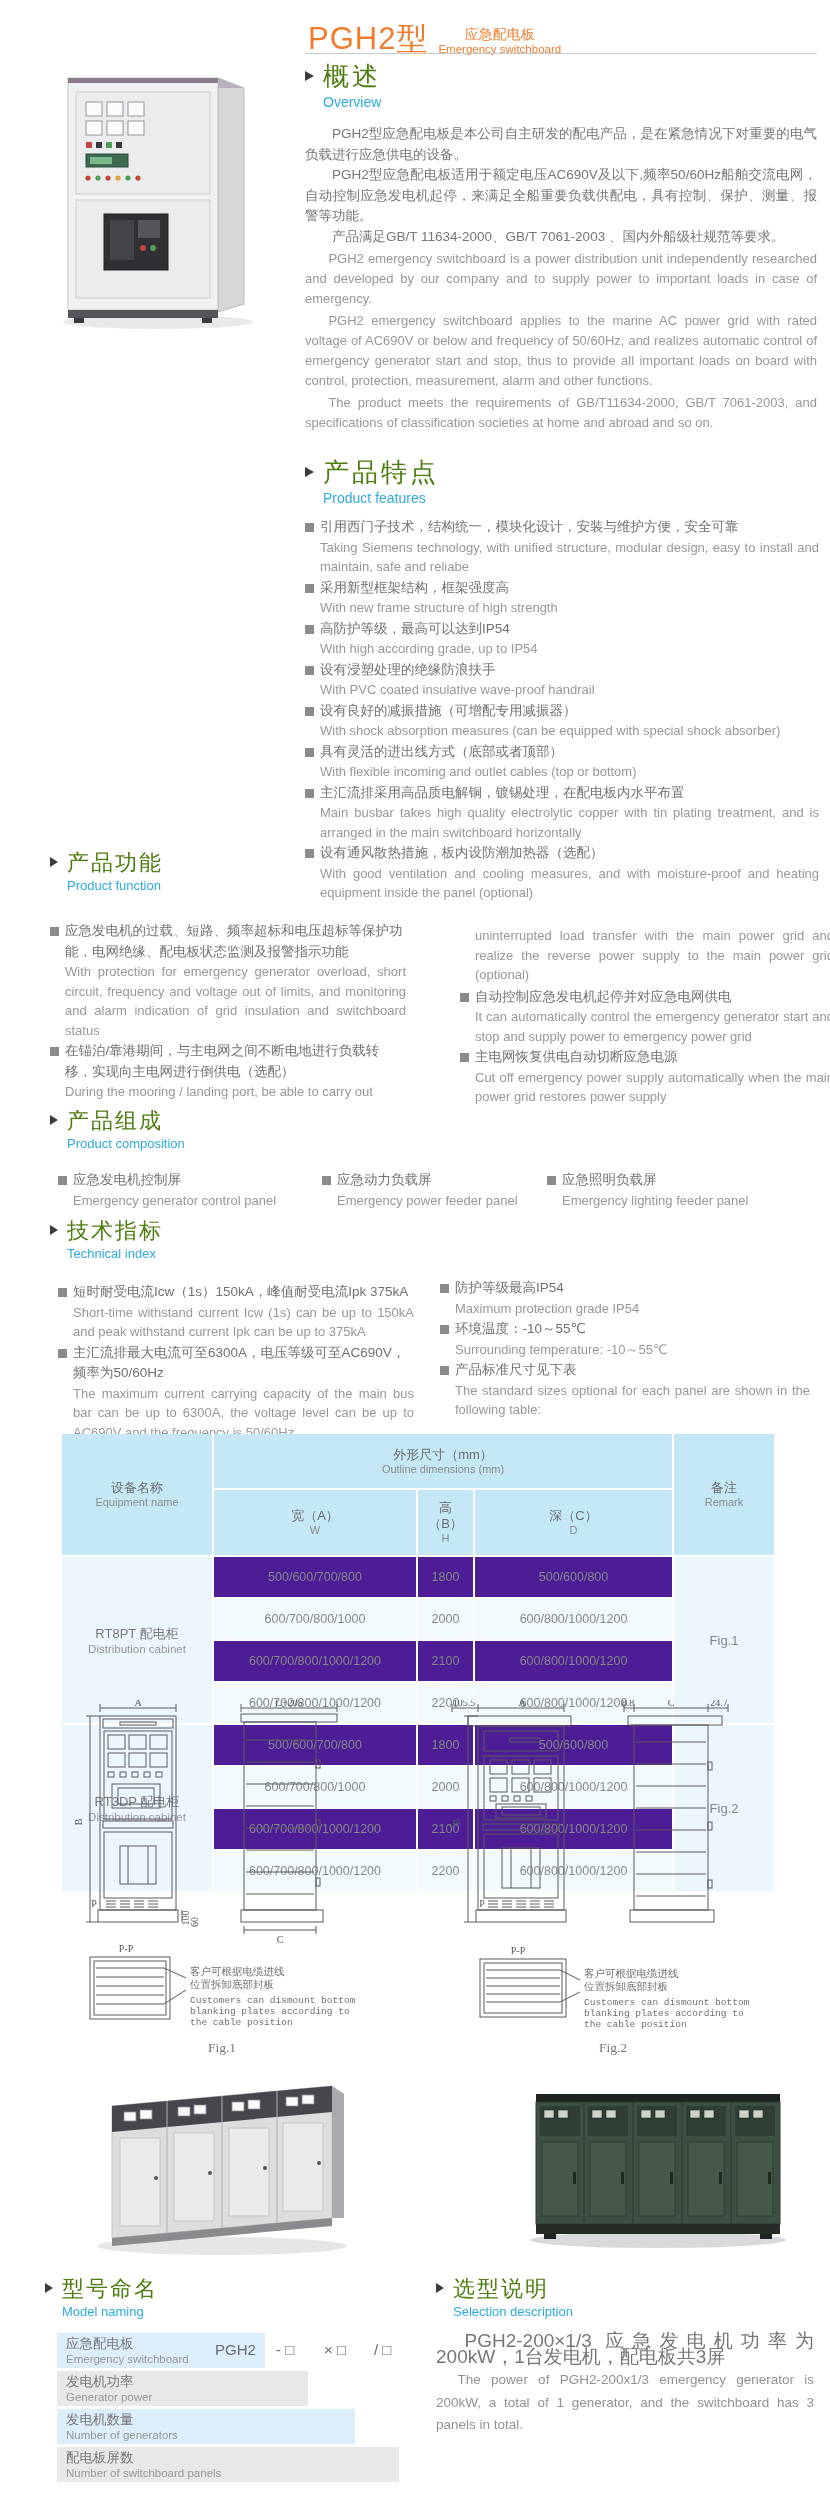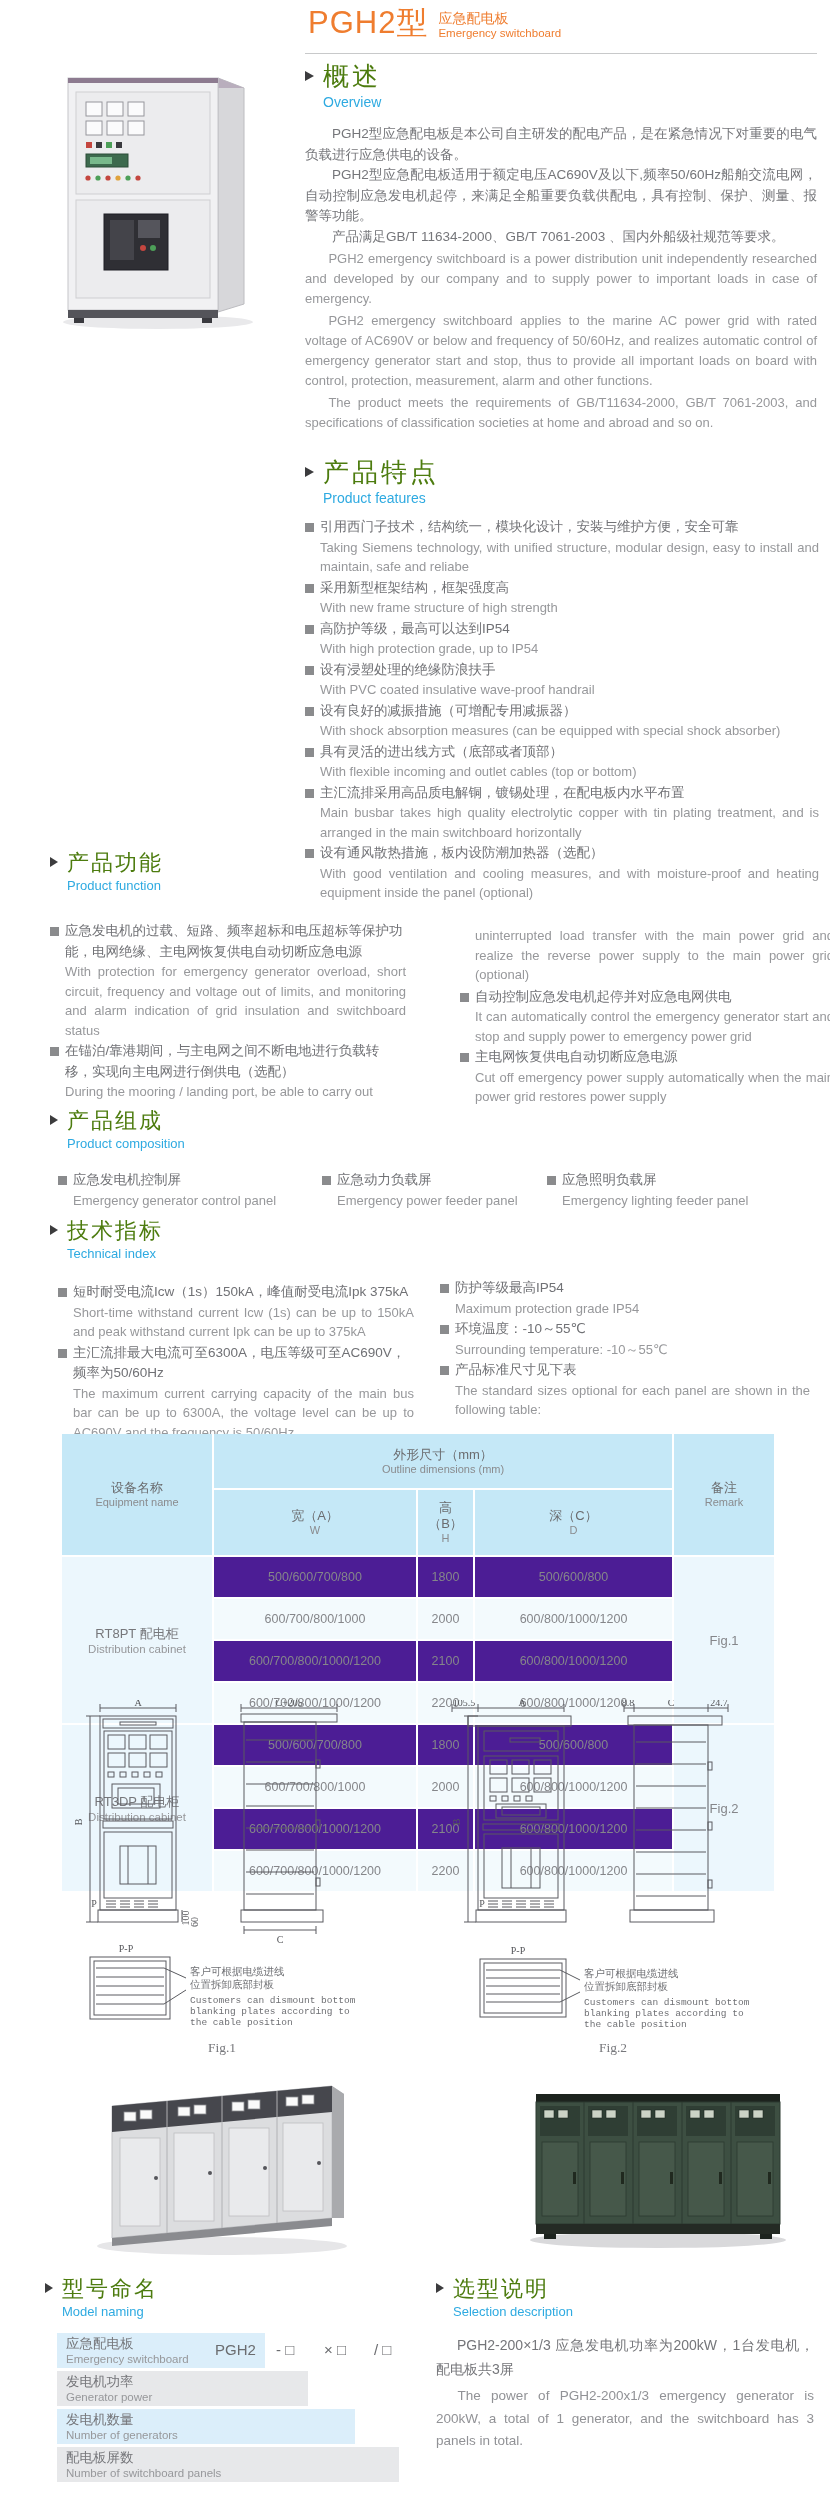--- a/index.html
+++ b/index.html
@@ -51,29 +51,29 @@
   svg text.note-en{font-family:"Liberation Mono","DejaVu Sans Mono",monospace;font-size:9.5px;fill:#6f7074;}
   
   .nrow{position:relative;height:35px;margin-bottom:3px;padding:3px 0 0 9px;box-sizing:border-box;}
   .nrow .zh{font-size:13.5px;color:#75767a;line-height:16px;}
   .nrow .en{font-size:11.5px;color:#97989b;line-height:14px;}
   .bg-b{background:#dbeefa;}
   .bg-g{background:#e7e8ea;}
   .code-line{position:absolute;top:8px;left:0;width:342px;font-size:15px;color:#6b6c6f;}
   .code-line span{position:absolute;white-space:nowrap;}
   
-  .sel-zh{font-size:14px;line-height:24px;color:#75767a;text-align:justify;text-indent:1.5em;margin:12px 0 0 0;}
+  .sel-zh{font-size:19px;line-height:16px;color:#75767a;text-align:justify;text-indent:1.5em;margin:12px 0 0 0;}
   .sel-en{font-size:13.5px;line-height:22.5px;color:#919296;text-align:justify;text-indent:1.6em;margin:4px 0 0 0;}
 </style>
 </head>
 <body>
 
 <div id="page">
 
-  <div class="abs" style="left:308px;top:6px;display:flex;">
+  <div class="abs" style="left:308px;top:22px;display:flex;text-align:center;">
     <span class="brand-title">PGH2型</span>
     <span style="margin:4px 0 0 10px;">
       <div class="brand-sub-zh">应急配电板</div>
       <div class="brand-sub-en">Emergency switchboard</div>
     </span>
   </div>
   <div class="abs divider" style="left:305px;top:53px;width:512px;"></div>
 
   <svg class="abs" style="left:38px;top:66px;" width="250" height="268" viewBox="0 0 250 268">
     <ellipse cx="120" cy="256" rx="95" ry="7" fill="#e9e9eb"></ellipse>
@@ -150,21 +150,21 @@
             <span class="sq"></span>
             <span>采用新型框架结构，框架强度高</span>
           </div>
         <div class="bi-en">With new frame structure of high strength</div>
       </div>
       <div class="bi">
         <div class="bi-zh">
             <span class="sq"></span>
             <span>高防护等级，最高可以达到IP54</span>
           </div>
-        <div class="bi-en">With high protection grade, up to IP54</div>
+        <div class="bi-en">With high according grade, up to IP54</div>
       </div>
       <div class="bi">
         <div class="bi-zh">
             <span class="sq"></span>
             <span>设有浸塑处理的绝缘防浪扶手</span>
           </div>
         <div class="bi-en">With PVC coated insulative wave-proof handrail</div>
       </div>
       <div class="bi">
         <div class="bi-zh">
@@ -202,21 +202,21 @@
       <span class="tri sm"></span>
       <span>
         <div class="t-zh sm">产品功能</div>
         <div class="t-en sm">Product function</div>
       </span>
     </div>
     <div style="margin-top:26px;">
       <div class="bi">
         <div class="bi-zh">
             <span class="sq"></span>
-            <span>应急发电机的过载、短路、频率超标和电压超标等保护功能，电网绝缘、主电网恢复供电自动切断应急电源</span>
+            <span>应急发电机的过载、短路、频率超标和电压超标等保护功能，电网绝缘、配电板状态监测及报警指示功能</span>
           </div>
         <div class="bi-en">With protection for emergency generator overload, short circuit, frequency and voltage out of limits, and monitoring and alarm indication of grid insulation and switchboard status</div>
       </div>
       <div class="bi">
         <div class="bi-zh">
             <span class="sq"></span>
             <span>在锚泊/靠港期间，与主电网之间不断电地进行负载转移，实现向主电网进行倒供电（选配）</span>
           </div>
         <div class="bi-en">During the mooring / landing port, be able to carry out</div>
       </div>

